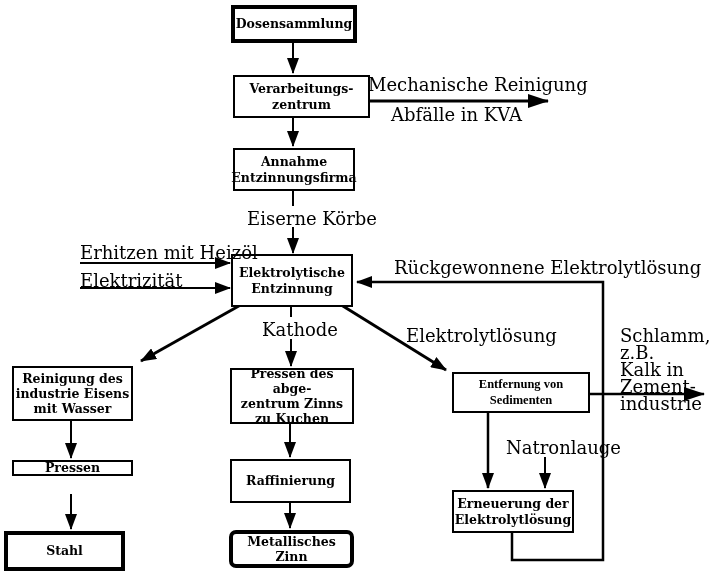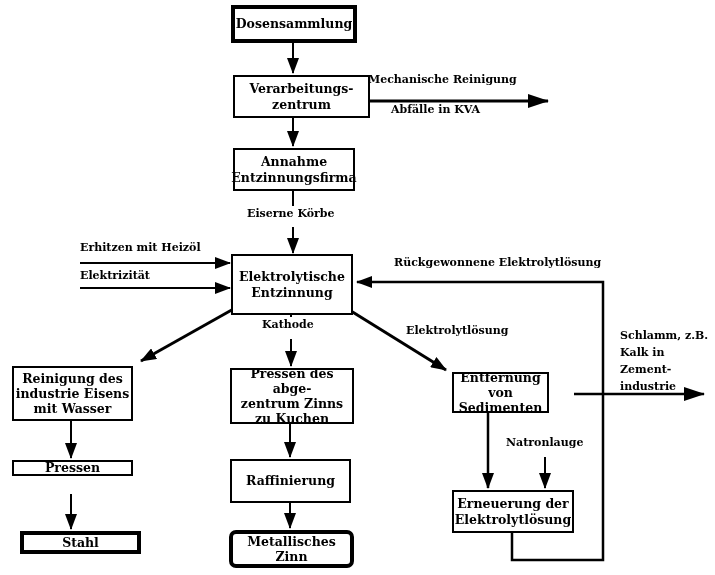--- a/index.html
+++ b/index.html
@@ -19,37 +19,37 @@
     background:#fff;
     display:flex;align-items:center;justify-content:center;
     text-align:center;
     font-size:12.5px;font-weight:700;
     line-height:1.22;
     white-space:pre-line;
   }
   .node.bold{border-width:4px;}
   .flabel{
     position:absolute;
-    font-size:11px;font-weight:700;
+    font-size:18px;font-weight:400;
     line-height:1.3;
     white-space:pre-line;
     background:transparent;
   }
   
   #b-dosen    {left:231px;top:5px;  width:126px;height:38px;}
   #b-verarb   {left:233px;top:75px; width:137px;height:43px;}
   #b-annahme  {left:233px;top:148px;width:122px;height:43px;}
-  #b-elektro  {left:231px;top:254px;width:122px;height:61px;text-align:center;}
+  #b-elektro  {left:231px;top:254px;width:122px;height:53px;text-align:center;}
   #b-reinigung{left:12px; top:366px;width:121px;height:55px;}
   #b-pressen  {left:12px; top:460px;width:121px;height:16px;}
-  #b-stahl    {left:20px; top:531px;width:121px;height:23px;}
+  #b-stahl    {left:4px; top:531px;width:121px;height:40px;}
   #b-pressdes {left:230px;top:368px;width:124px;height:56px;}
   #b-raffin   {left:230px;top:459px;width:121px;height:44px;}
   #b-metzinn  {left:229px;top:530px;width:125px;height:38px;border-radius:7px;}
-  #b-entfern  {left:452px;top:372px;width:97px;height:41px;}
+  #b-entfern  {left:452px;top:372px;width:138px;height:41px;font-family:Liberation Serif, serif;}
   #b-erneuer  {left:452px;top:490px;width:122px;height:43px;}
   
   #l-mech    {left:368px;top:73px;}
   #l-abfall  {left:391px;top:103px;}
   #l-eiserne {left:247px;top:207px;}
   #l-erhitz  {left:80px; top:241px;}
   #l-elektriz{left:80px; top:269px;}
   #l-rueck   {left:394px;top:256px;}
   #l-kathode {left:262px;top:318px;}
   #l-elyt    {left:406px;top:324px;}

